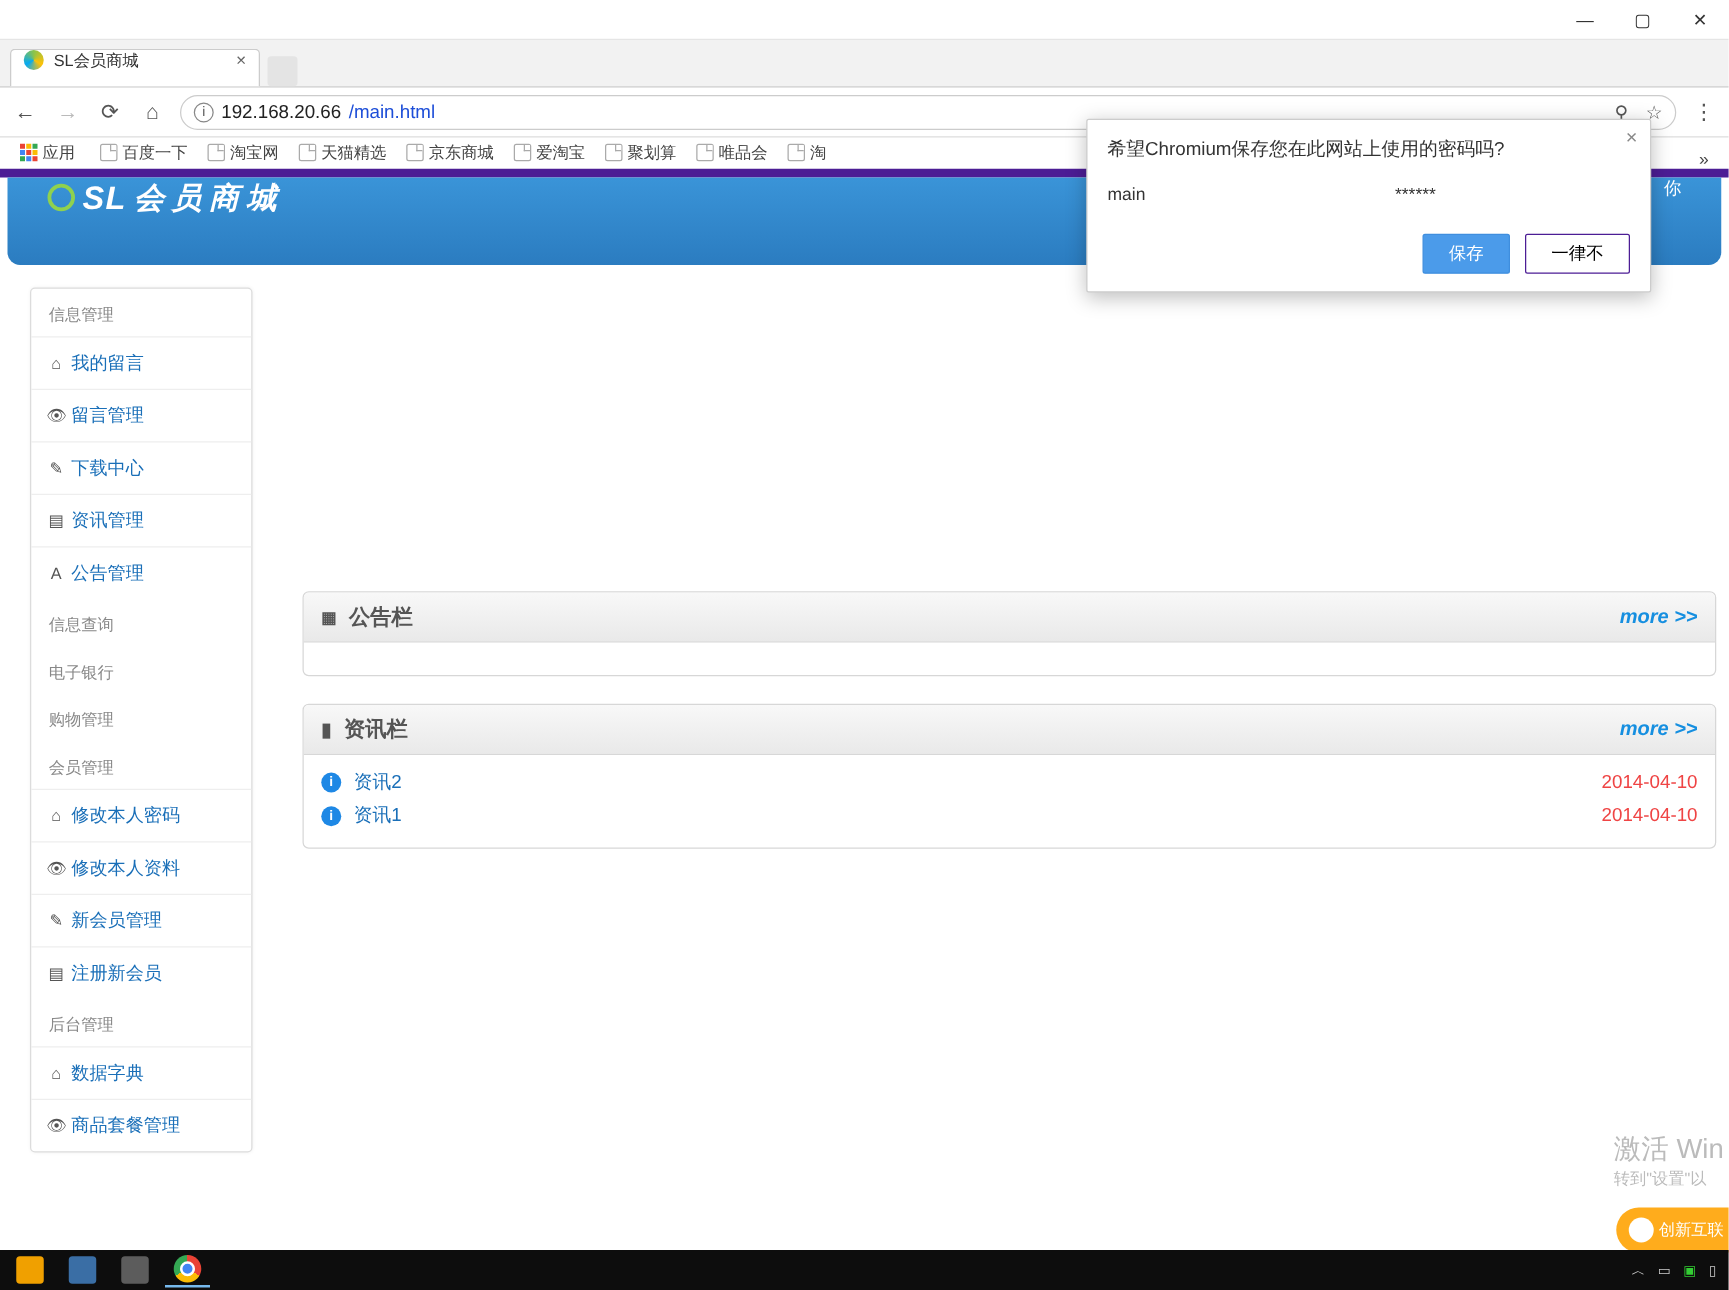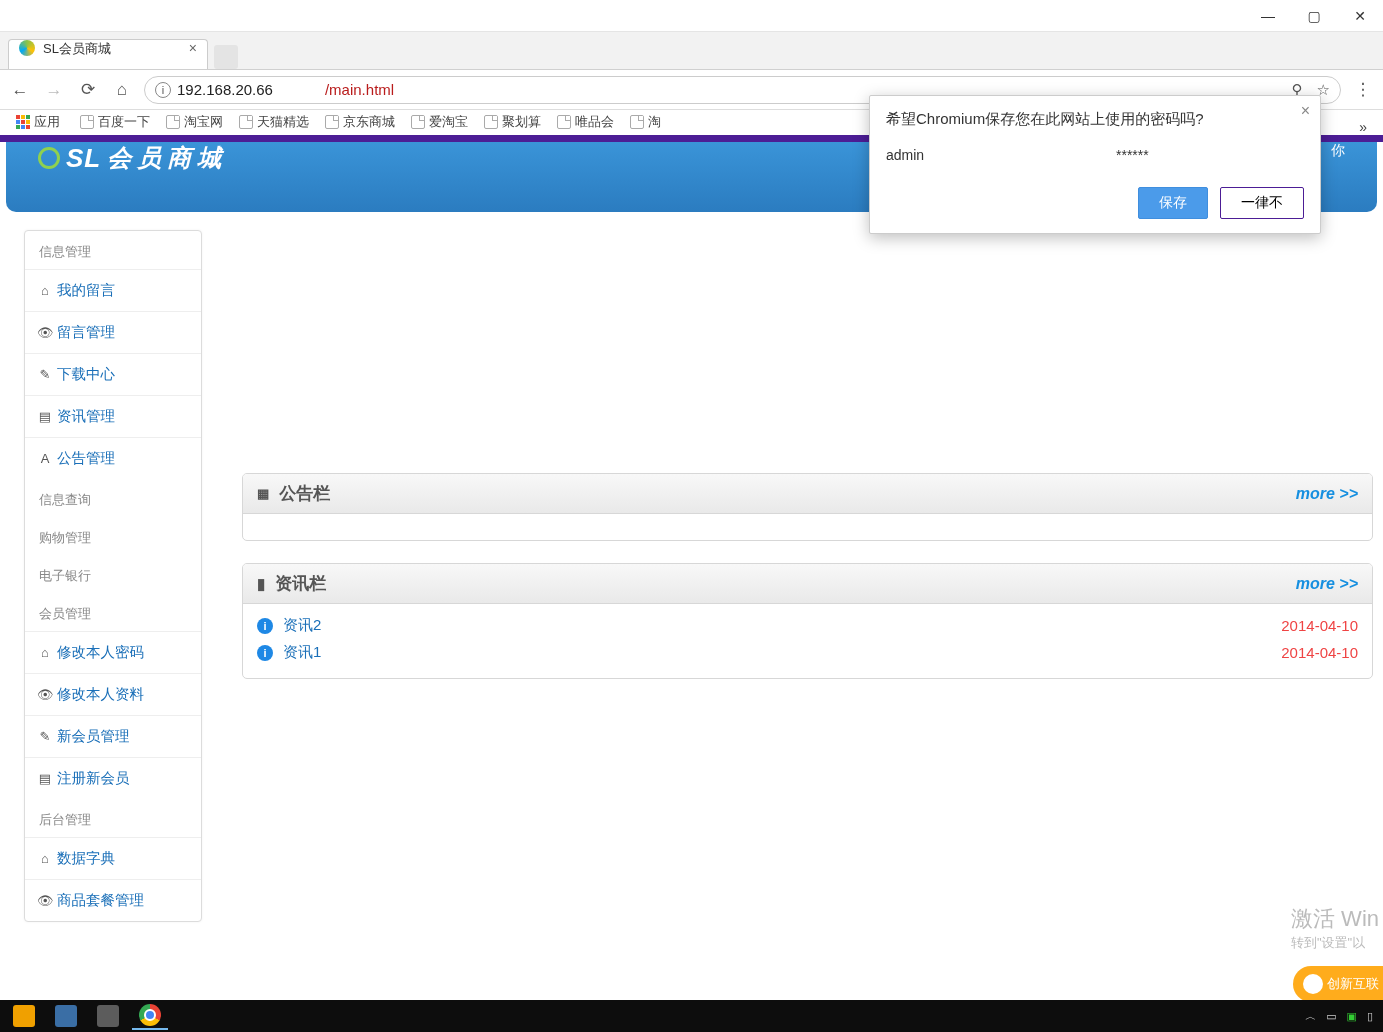--- a/index.html
+++ b/index.html
@@ -12,21 +12,21 @@
   .tab { height:30px; background:#fff; border:1px solid #ccc; border-bottom:none; border-radius:4px 4px 0 0; min-width:200px; display:flex; align-items:flex-start; padding:0 10px; gap:8px; font-size:13px;}
   .tab .fav { width:16px; height:16px; border-radius:50%; background:conic-gradient(#8bc34a, #ffc107, #03a9f4, #8bc34a); }
   .tab .close { margin-left:auto; color:#666; font-size:14px;}
   .newtab { margin-left:6px; width:24px; height:24px; background:#e4e4e4; border-radius:3px;}
   
   .toolbar { height:40px; display:flex; align-items:center; padding:0 8px; gap:10px; border-bottom:1px solid #ddd;}
   .tb-btn { width:24px; height:24px; display:flex; align-items:center; justify-content:center; color:#555; font-size:17px;}
   .omnibox { flex:1; height:28px; border:1px solid #ccc; border-radius:14px; display:flex; align-items:center; padding:0 10px; gap:6px; font-size:15px; color:#333;}
   .omnibox .info { width:16px; height:16px; border:1px solid #888; border-radius:50%; font-size:11px; display:flex; align-items:center; justify-content:center; color:#555;}
   .omnibox .host { color:#222; }
-  .omnibox .path { color:#b91c1c;margin-left:46px; }
+  .omnibox .path { color:#1d4ed8; }
   .omnibox-right { margin-left:auto; display:flex; align-items:center; gap:14px; color:#555;}
   
   .bookmarks { height:32px; display:flex; align-items:flex-end; padding:0 8px; gap:4px; border-bottom:7px solid #4c1d95;}
   .bm-btn { display:flex; align-items:center; gap:4px; padding:4px 8px; color:#444; font-size:13px;}
   .apps-icon { width:14px; height:14px; display:grid; grid-template-columns:repeat(3,1fr); grid-template-rows:repeat(3,1fr); gap:1px;}
   .apps-icon span:nth-child(1){background:#ea4335;} .apps-icon span:nth-child(2){background:#fbbc05;} .apps-icon span:nth-child(3){background:#34a853;}
   .apps-icon span:nth-child(4){background:#4285f4;} .apps-icon span:nth-child(5){background:#ea4335;} .apps-icon span:nth-child(6){background:#fbbc05;}
   .apps-icon span:nth-child(7){background:#34a853;} .apps-icon span:nth-child(8){background:#4285f4;} .apps-icon span:nth-child(9){background:#ea4335;}
   .bm-file { width:14px; height:14px; border:1px solid #aaa; border-radius:2px; position:relative;}
   .bm-file::after{content:''; position:absolute; right:0; top:0; width:4px; height:4px; background:#fff; border-left:1px solid #aaa; border-bottom:1px solid #aaa;}
@@ -159,21 +159,21 @@
         <span>淘</span>
       </div>
     </div>
   <div class="bm-chev">»</div>
 </div>
 
 <div class="pw-popup">
   <div class="popup-close">×</div>
   <div class="popup-title">希望Chromium保存您在此网站上使用的密码吗?</div>
   <div class="cred-row">
-    <div class="cred-user">admin</div>
+    <div class="cred-user">main</div>
     <div>******</div>
   </div>
   <div class="popup-actions">
     <button class="primary">保存</button>
     <button>一律不</button>
   </div>
 </div>
 
 <div class="site-header">
   <div class="logo">
@@ -201,22 +201,22 @@
       </a>
       <a class="side-link">
         <span class="ic">▤</span>
         <span>资讯管理</span>
       </a>
       <a class="side-link">
         <span class="ic">A</span>
         <span>公告管理</span>
       </a>
       <div class="side-section-title">信息查询</div>
+      <div class="side-section-title">电子银行</div>
       <div class="side-section-title">购物管理</div>
-      <div class="side-section-title">电子银行</div>
       <div class="side-section-title">会员管理</div>
       <a class="side-link">
         <span class="ic">⌂</span>
         <span>修改本人密码</span>
       </a>
       <a class="side-link">
         <span class="ic">👁</span>
         <span>修改本人资料</span>
       </a>
       <a class="side-link">

